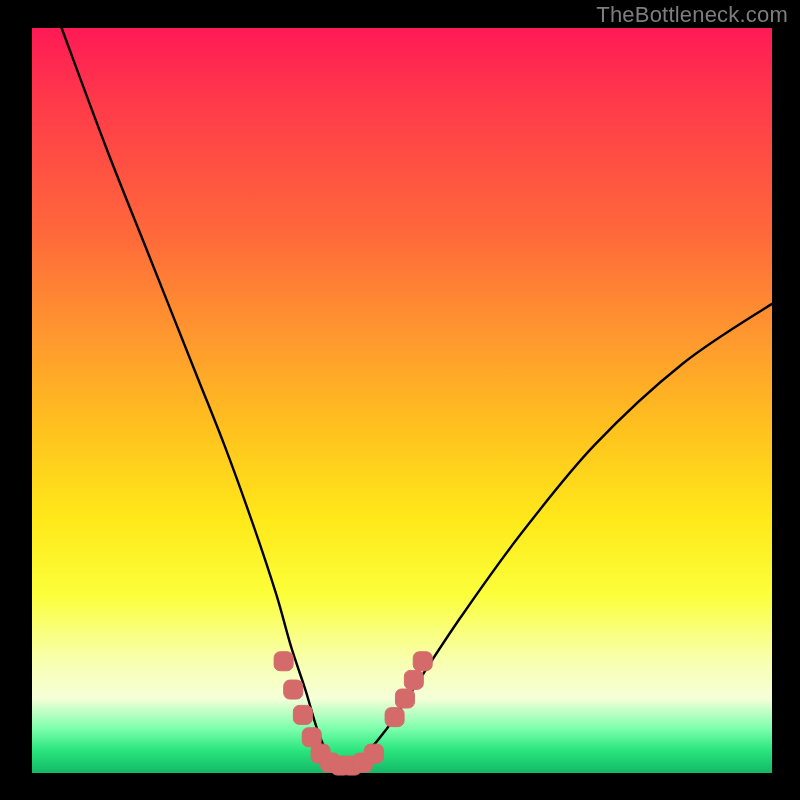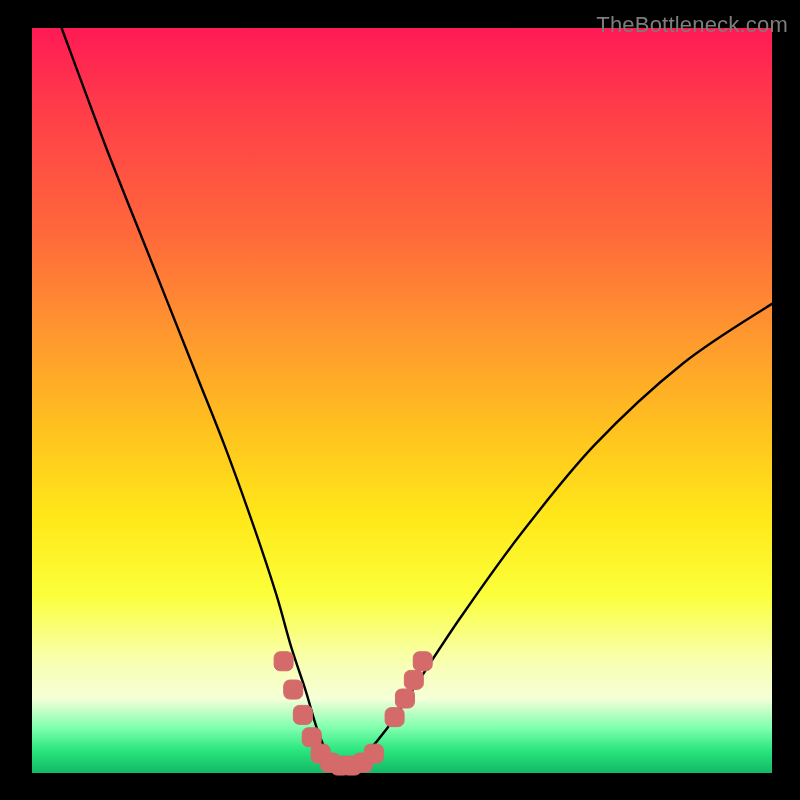--- a/index.html
+++ b/index.html
@@ -35,21 +35,21 @@
       #fbff3a 76%,
       #f8ffb0 85%,
       #f5ffd8 90%,
       #7dffad 94%,
       #29e57d 97%,
       #13b867 100%
     );
   }
   .watermark {
     position: absolute;
-    top: 12px;
+    top: 2px;
     right: 12px;
     color: #7d7d7d;
     font-size: 22px;
     font-weight: 500;
     letter-spacing: 0.2px;
     user-select: none;
   }
   svg.overlay {
     position: absolute;
     left: 0;

